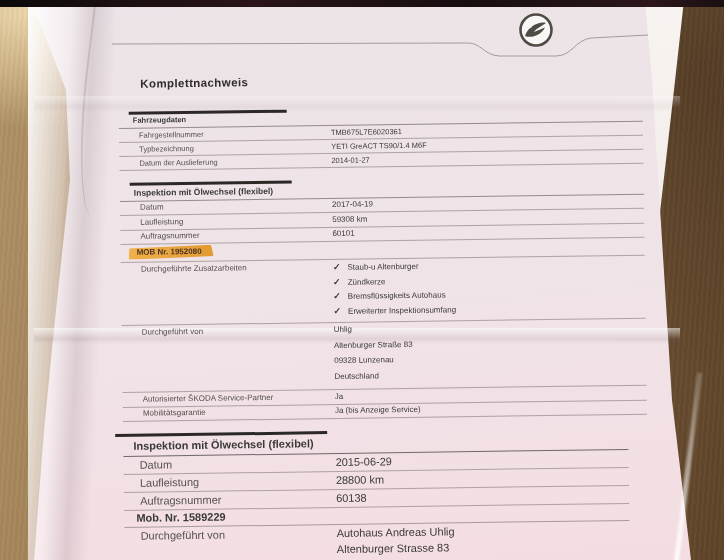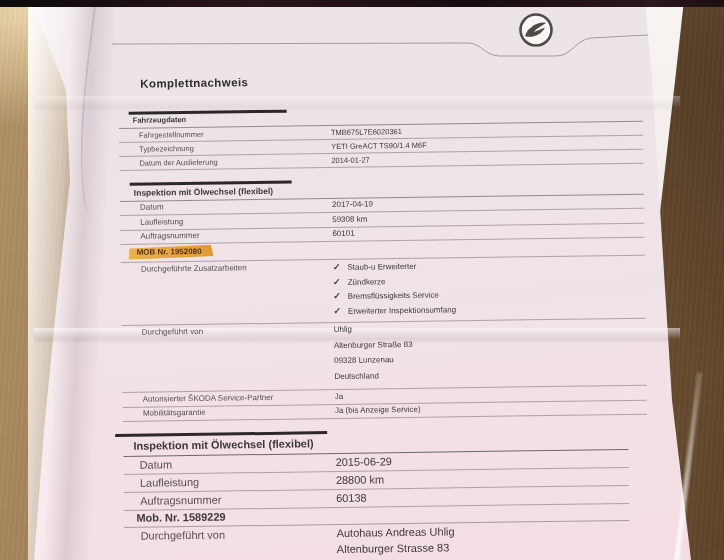--- a/index.html
+++ b/index.html
@@ -152,29 +152,29 @@
       <div class="val">60101</div>
     </div>
     <div class="mob-row">
       <span class="mob-mark">MOB Nr. 1952080</span>
     </div>
     <div class="row" style="padding:2px 0;">
       <div class="lbl">Durchgeführte Zusatzarbeiten</div>
       <div class="check-list">
         <div class="check-item">
           <span class="ck">✓</span>
-          <span>Staub-u Erweiterter</span>
+          <span>Staub-u Altenburger</span>
         </div>
         <div class="check-item">
           <span class="ck">✓</span>
           <span>Zündkerze</span>
         </div>
         <div class="check-item">
           <span class="ck">✓</span>
-          <span>Bremsflüssigkeits Service</span>
+          <span>Bremsflüssigkeits Autohaus</span>
         </div>
         <div class="check-item">
           <span class="ck">✓</span>
           <span>Erweiterter Inspektionsumfang</span>
         </div>
       </div>
     </div>
     <div class="row addr">
       <div class="lbl">Durchgeführt von</div>
       <div class="val">

